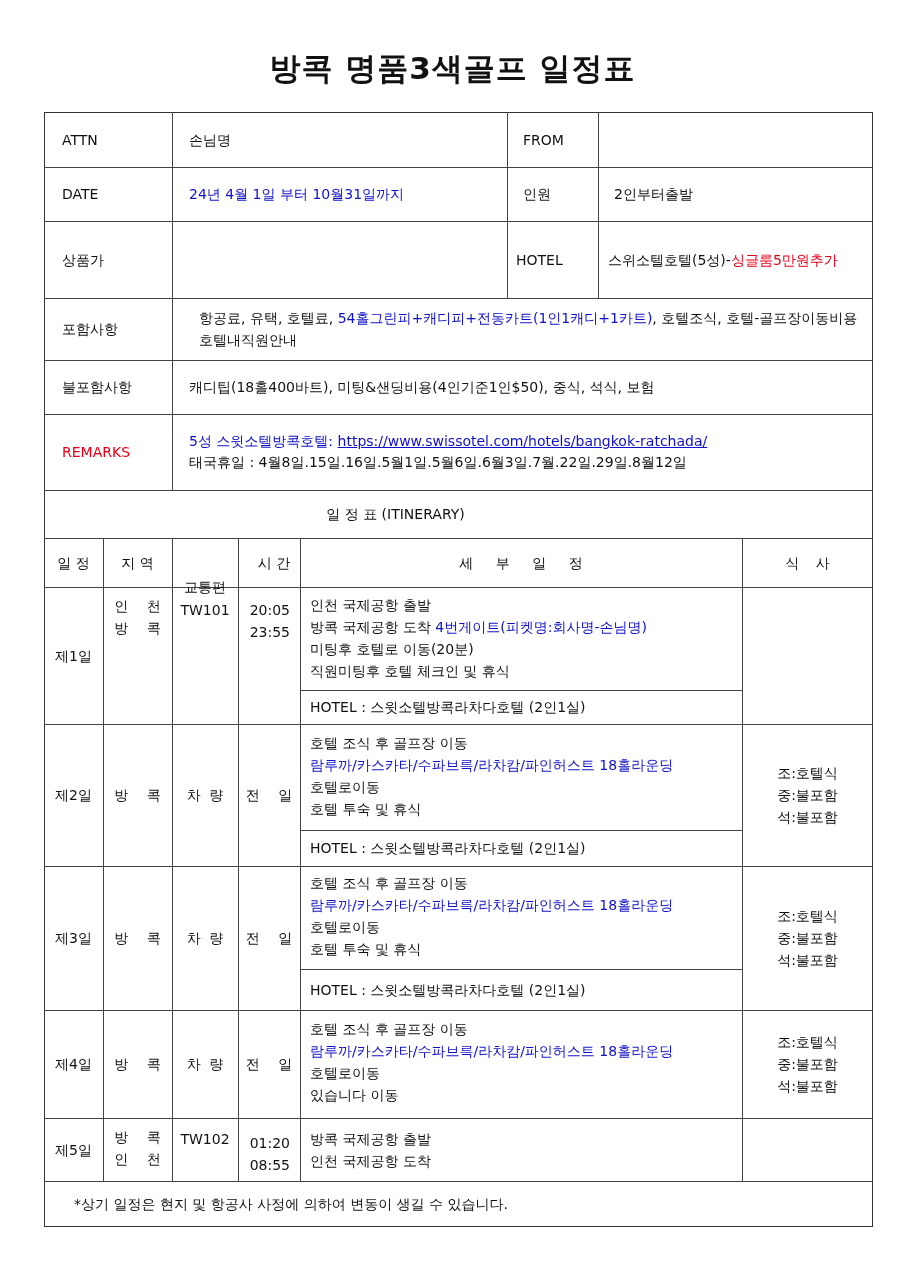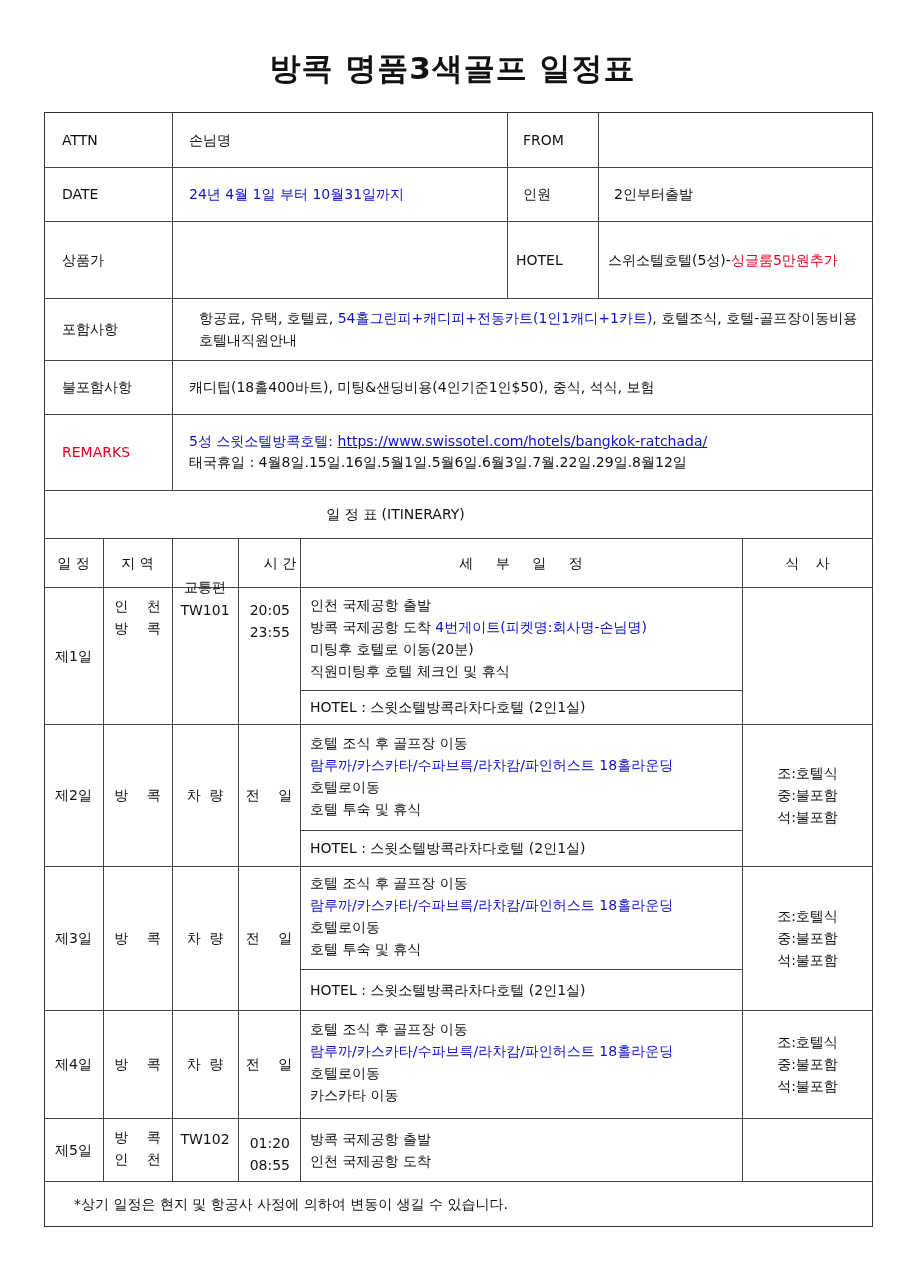--- a/index.html
+++ b/index.html
@@ -84,21 +84,21 @@
 <div class="cell col" style="left:189px; top:414px; width:683px; height:76px; line-height:21px;">
   <div class="line blue"><span data-bind="info.remarks_line2_prefix">5성 스윗소텔방콕호텔: </span><span class="link" data-bind="info.remarks_line2_link">https://www.swissotel.com/hotels/bangkok-ratchada/</span></div>
   <div class="line" data-bind="info.remarks_line3">태국휴일 : 4월8일.15일.16일.5월1일.5월6일.6월3일.7월.22일.29일.8월12일</div>
 </div>
 
 <div class="cell ctr" style="left:44px; top:490px; width:703px; height:48px;" data-bind="itinerary.header">일 정 표 (ITINERARY)</div>
 
 <div class="cell ctr" style="left:44px; top:538px; width:59px; height:49px;" data-bind="itinerary.columns.0">일 정</div>
 <div class="cell ctr" style="left:103px; top:538px; width:69px; height:49px;" data-bind="itinerary.columns.1">지 역</div>
 <div class="cell ctr" style="left:172px; top:538px; width:66px; height:49px;margin-top:24px;" data-bind="itinerary.columns.2">교통편</div>
-<div class="cell ctr" style="left:244px; top:538px; width:62px; height:49px;padding-left:10px;" data-bind="itinerary.columns.3">시 간</div>
+<div class="cell ctr" style="left:238px; top:538px; width:62px; height:49px;padding-left:10px;" data-bind="itinerary.columns.3">시 간</div>
 <div class="cell ctr" style="left:300px; top:538px; width:442px; height:49px; word-spacing:18px;" data-bind="itinerary.columns.4">세 부 일 정</div>
 <div class="cell ctr" style="left:742px; top:538px; width:131px; height:49px; word-spacing:12px;" data-bind="itinerary.columns.5">식 사</div>
 
 <div class="cell ctr" style="left:44px; top:587px; width:59px; height:137px;" data-bind="itinerary.days.0.day">제1일</div>
 <div class="cell colc" style="left:103px; top:595px; width:69px; justify-content:flex-start;">
   <div data-bind="itinerary.days.0.region.0">인 천</div>
   <div data-bind="itinerary.days.0.region.1">방 콕</div>
 </div>
 <div class="cell ctr" style="left:172px; top:599px; width:66px; height:22px;" data-bind="itinerary.days.0.transport">TW101</div>
 <div class="cell colc" style="left:238px; top:599px; width:62px; align-items:flex-end; padding-right:10px;">
@@ -148,21 +148,21 @@
 </div>
 
 <div class="cell ctr" style="left:44px; top:1010px; width:59px; height:108px;" data-bind="itinerary.days.3.day">제4일</div>
 <div class="cell ctr" style="left:103px; top:1010px; width:69px; height:108px; word-spacing:14px;" data-bind="itinerary.days.3.region.0">방 콕</div>
 <div class="cell ctr" style="left:172px; top:1010px; width:66px; height:108px; word-spacing:4px;" data-bind="itinerary.days.3.transport">차 량</div>
 <div class="cell ctr" style="left:238px; top:1010px; width:62px; height:108px; word-spacing:14px;" data-bind="itinerary.days.3.time.0">전 일</div>
 <div class="cell col" style="left:310px; top:1018px; width:430px; justify-content:flex-start;">
   <div class="line" data-bind="itinerary.days.3.details.0.text">호텔 조식 후 골프장 이동</div>
   <div class="line blue" data-bind="itinerary.days.3.details.1.blue">람루까/카스카타/수파브륵/라차캄/파인허스트 18홀라운딩</div>
   <div class="line" data-bind="itinerary.days.3.details.2.text">호텔로이동</div>
-  <div class="line" data-bind="itinerary.days.3.details.3.text">카스카타 이동</div>
+  <div class="line" data-bind="itinerary.days.3.details.3.text">있습니다 이동</div>
 </div>
 <div class="cell colc" style="left:742px; top:1010px; width:131px; height:108px;">
   <div data-bind="itinerary.days.3.meals.0">조:호텔식</div>
   <div data-bind="itinerary.days.3.meals.1">중:불포함</div>
   <div data-bind="itinerary.days.3.meals.2">석:불포함</div>
 </div>
 
 <div class="cell ctr" style="left:44px; top:1118px; width:59px; height:63px;" data-bind="itinerary.days.4.day">제5일</div>
 <div class="cell colc" style="left:103px; top:1126px; width:69px; justify-content:flex-start;">
   <div style="word-spacing:14px;" data-bind="itinerary.days.4.region.0">방 콕</div>

